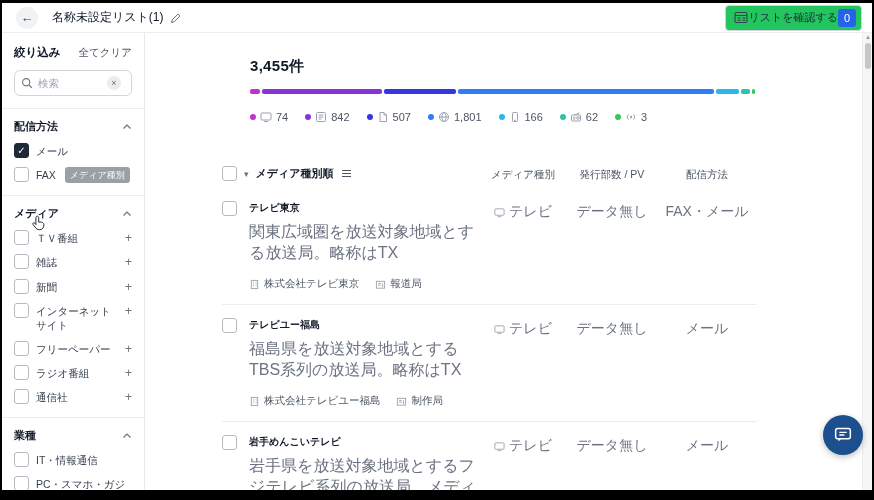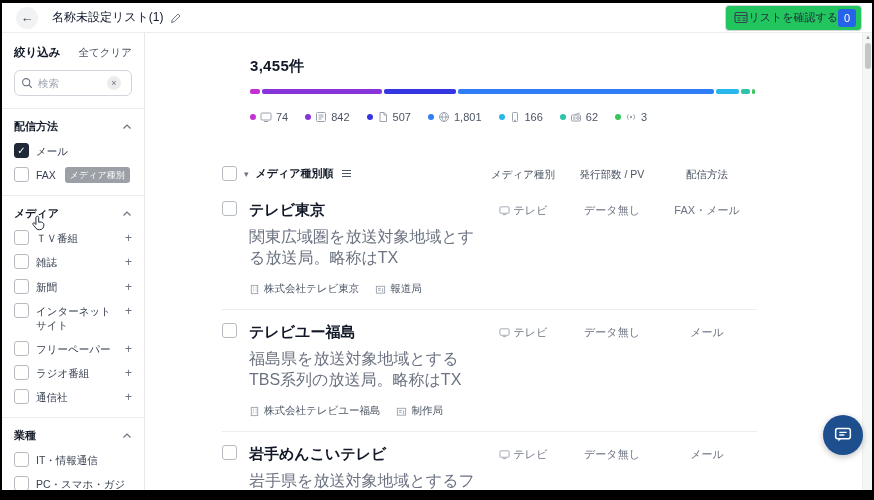--- a/index.html
+++ b/index.html
@@ -53,25 +53,25 @@
   
   .table { margin-top:43px; width:535px; }
   .thead, .row { display:grid; grid-template-columns:minmax(0,1fr) 88px 90px 100px; align-items:start; }
   .thead { margin-bottom:6px; }
   .th { font-size:10.5px; color:#4b5563; text-align:center; padding-top:2px; }
   .sort-group { display:flex; align-items:center; gap:7px; }
   .caret { color:#6b7280; font-size:9px; }
   .sort-label { font-size:11px; font-weight:bold; color:#111827; }
   .row { padding:13px 0; border-bottom:1px solid #ededed; cursor:pointer; }
   .cell-main { display:flex; gap:12px; }
-  .row-title { font-size:15px; font-weight:bold; color:#111827; }
+  .row-title { font-size:10px; font-weight:bold; color:#111827; }
   .row-desc { font-size:16px; color:#6b7280; margin-top:7px; }
   .row-tags { display:flex; gap:16px; margin-top:13px; }
   .tag { display:flex; align-items:center; gap:4px; font-size:10.5px; color:#4b5563; }
-  .cell { font-size:11px; color:#6b7280; text-align:center; padding-top:2px; }
+  .cell { font-size:14px; color:#6b7280; text-align:center; padding-top:2px; }
   .cell.media { display:flex; align-items:center; justify-content:center; gap:4px; }
 
   
   .fab { position:absolute; right:9px; top:412px; width:40px; height:40px; border-radius:50%; display:flex; align-items:center; justify-content:center; box-shadow:0 2px 6px rgba(0,0,0,.25); cursor:pointer; z-index:5; }
   .scrollbar { position:absolute; right:0; top:0; width:10px; height:457px; background:#f6f6f6; border-left:1px solid #ededed; z-index:4; }
   .scroll-up { width:10px; height:9px; text-align:center; font-size:6px; color:#8d9299; line-height:9px; }
   .thumb { width:6px; margin:1px auto 0; height:26px; background:#c6c6c6; border-radius:3px; cursor:grab; }
   .cursor { position:absolute; left:29px; top:212px; z-index:6; pointer-events:none; }
 </style>
 </head>

